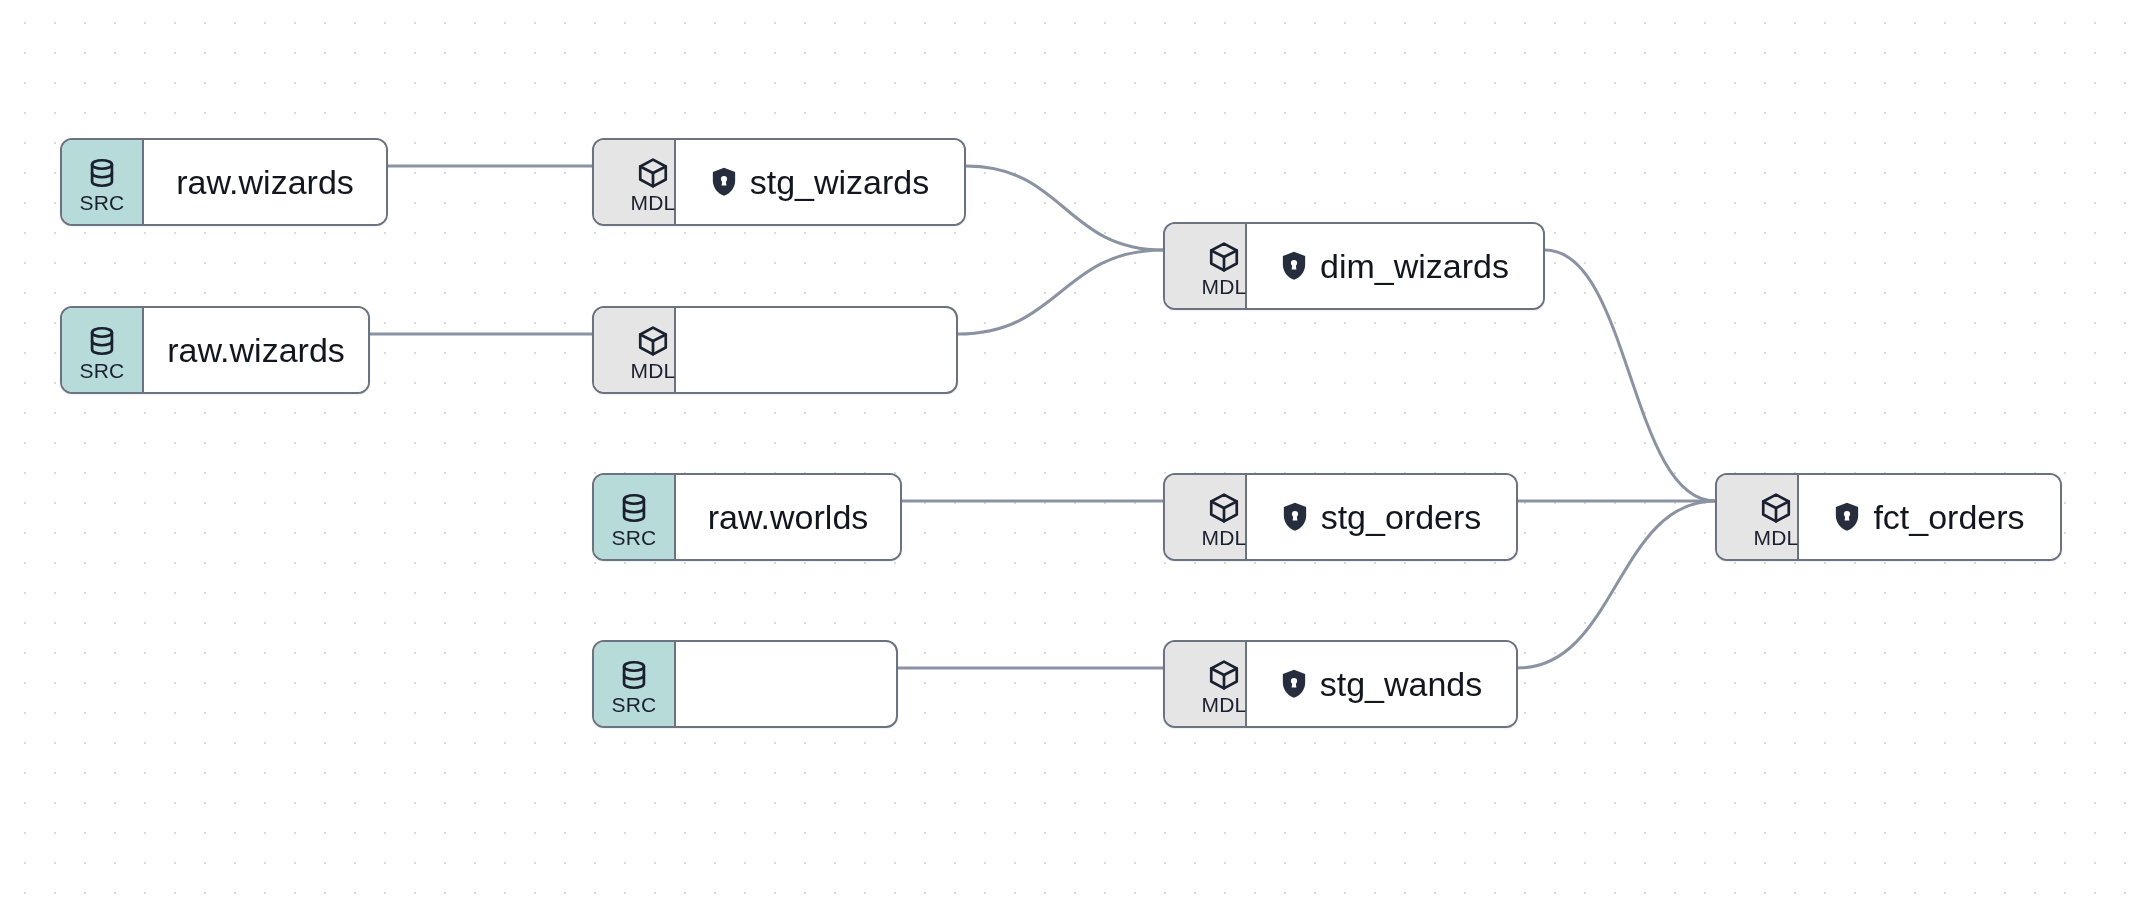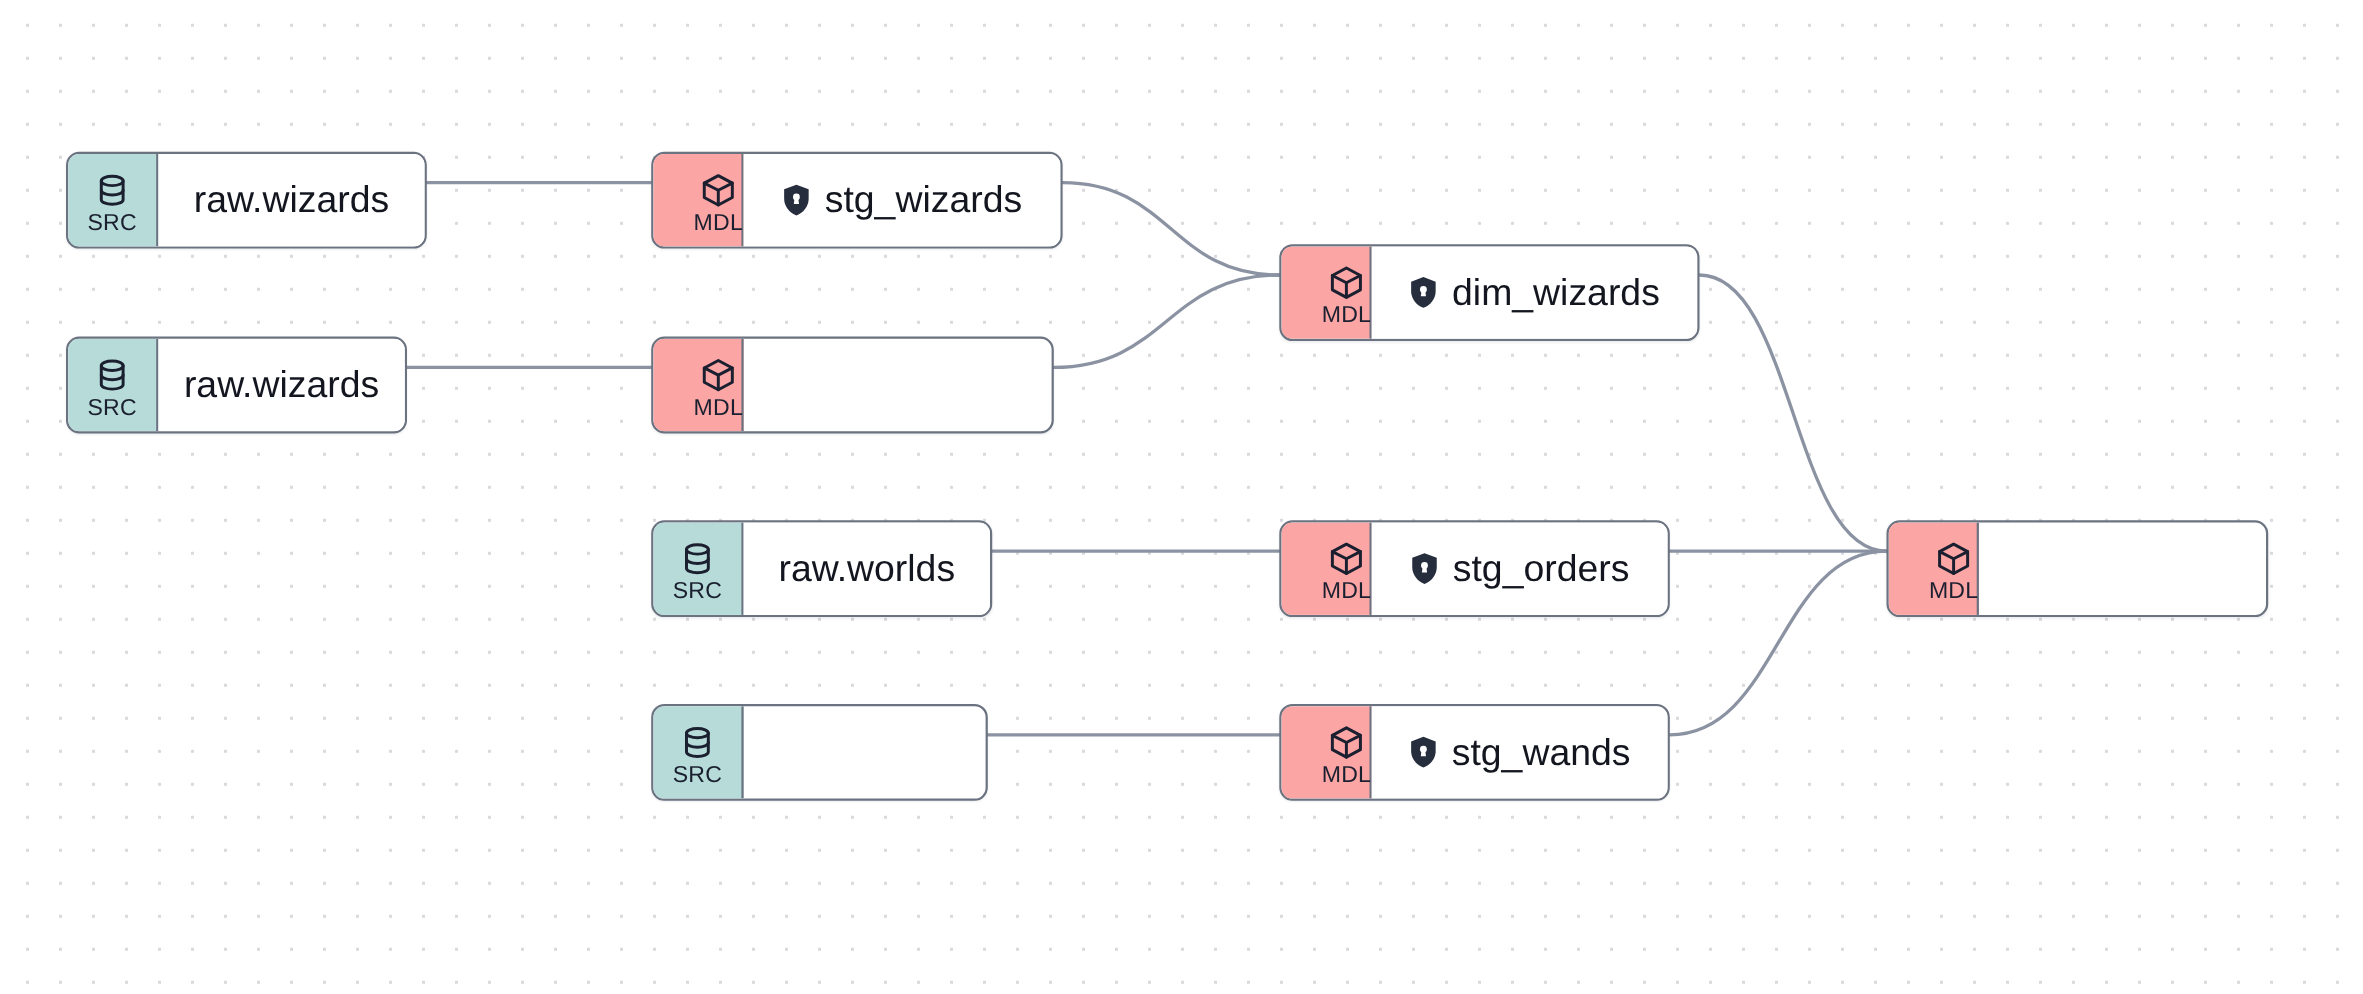--- a/index.html
+++ b/index.html
@@ -52,21 +52,21 @@
     display: flex;
     flex-direction: column;
     align-items: center;
     justify-content: center;
     gap: 2px;
     border-right: 2px solid #6b7280;
     box-sizing: border-box;
     padding-top: 4px;
   }
   .node.src .node-badge { background: #b6dbd8; }
-  .node.mdl .node-badge { background: #fca5a5; padding-left: 38px; }
+  .node.mdl .node-badge { background: #e5e5e5; padding-left: 38px; }
 
   .badge-icon {
     display: block;
     line-height: 0;
   }
   .badge-text {
     font-size: 21px;
     line-height: 1;
     color: #1b2030;
     letter-spacing: 0.2px;
@@ -244,16 +244,24 @@
       </div>
       <div class="node mdl" style="left: 1715px; top: 457px; width: 347px; height: 88px;">
         <div class="node-badge">
           <span class="badge-icon"><svg width="34" height="34" viewBox="0 0 24 24" fill="none" stroke="#1b2030" stroke-width="1.9" stroke-linecap="round" stroke-linejoin="round">
               <path d="M12 2.6 21 7.4v9.2L12 21.4 3 16.6V7.4z"></path>
               <path d="M3 7.4 12 12l9-4.6"></path>
               <path d="M12 12v9.4"></path>
             </svg></span>
           <span class="badge-text">MDL</span>
         </div>
+        <div class="node-body">
+          <span class="node-shield"><svg width="26" height="30" viewBox="0 0 24 28" fill="#262d3d">
+              <path d="M12 0.8 1.6 4.7v8.1c0 6.3 4.3 11.8 10.4 14.1 6.1-2.3 10.4-7.8 10.4-14.1V4.7z"></path>
+              <circle cx="12" cy="11.3" r="2.9" fill="#ffffff"></circle>
+              <path d="M10.5 11.8h3l0.7 5.4h-4.4z" fill="#ffffff"></path>
+            </svg></span>
+          <span class="node-label">fct_orders</span>
+        </div>
       </div>
     </div>
 
 </div>
 
 </body></html>

